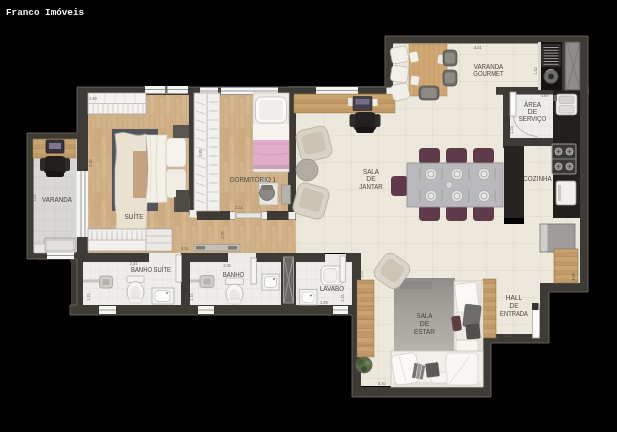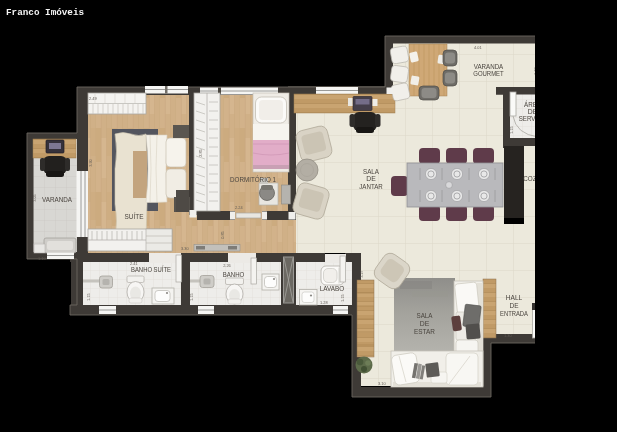--- a/index.html
+++ b/index.html
@@ -1,16 +1,16 @@
 <!DOCTYPE html>
 <html><head>
 <meta charset="utf-8">
 <style>
   html,body{margin:0;padding:0;background:#000;}
-  #stage{position:relative;width:535px;height:432px;background:#737373;overflow:hidden;}
+  #stage{position:relative;width:617px;height:432px;background:#737373;overflow:hidden;}
   svg{display:block;}
   text{font-family:"Liberation Sans",sans-serif;}
 </style>
 </head>
 <body>
 <div id="stage">
 <svg width="617" height="432" viewBox="0 0 617 432">
 <defs>
   <pattern id="wood" width="16" height="64" patternUnits="userSpaceOnUse">
     <rect width="16" height="64" fill="#d0b087"></rect>

